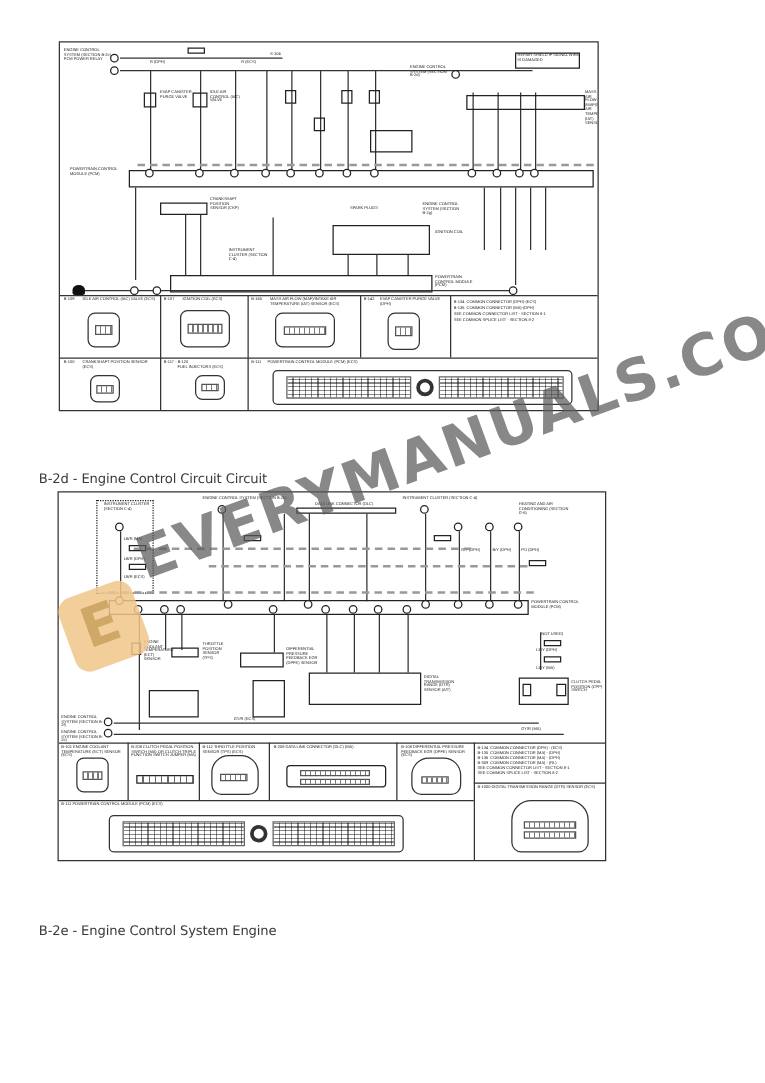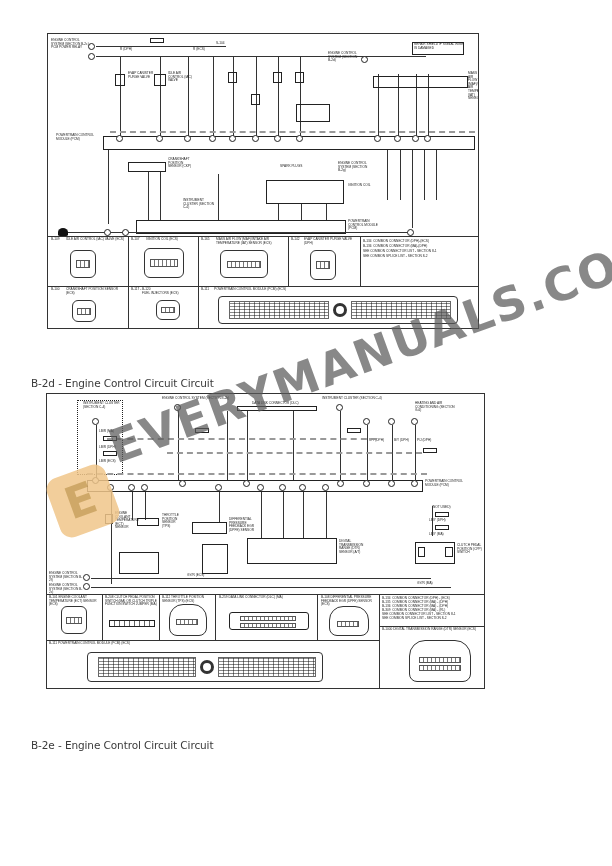--- a/index.html
+++ b/index.html
@@ -324,18 +324,18 @@
     <div class="pcm-rows" style="left:130px; top:4px; width:98px; height:20px;"></div>
   </div>
 
   <div class="tiny" style="left:335px; top:234px; width:100px; white-space:normal;"><span>B-1000</span> <span>DIGITAL TRANSMISSION RANGE (DTR) SENSOR (ECS)</span></div>
   <div class="conn" style="left:362px; top:246px; width:62px; height:42px; border-radius:16px 16px 8px 8px;">
     <div class="conn-inner" style="left:9px; top:16px; width:42px; height:6px;"></div>
     <div class="conn-inner" style="left:9px; top:24px; width:42px; height:6px;"></div>
   </div>
 </div>
 
-<div class="caption" style="left:31px; top:739px;">B-2e - Engine Control Circuit Circuit</div>
+<div class="caption" style="left:31px; top:739px;">B-2e - Engine Control System Engine</div>
 
 <div class="logo">
     <span class="logo-e">E</span>
   </div>
 <div class="watermark">EVERYMANUALS.COM</div>
 
 </body></html>

